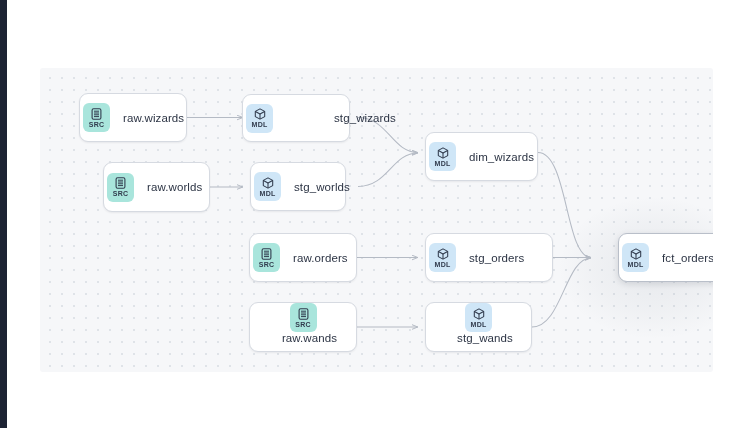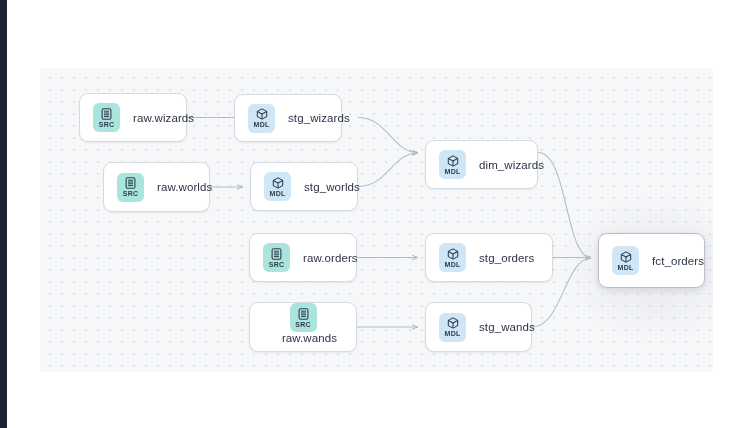--- a/index.html
+++ b/index.html
@@ -42,21 +42,21 @@
   }
 
   .node {
     position: absolute;
     display: flex;
     align-items: center;
     background: #ffffff;
     border: 1px solid #d6dae1;
     border-radius: 9px;
     box-shadow: 0 1px 2px rgba(23,30,48,0.07);
-    padding: 0 13px;
+    padding: 0 3px;
   }
   .node.emph {
     border-color: #b9bfc9;
     box-shadow: 0 2px 6px rgba(23,30,48,0.13);
   }
 
   .badge {
     width: 27px; height: 29px;
     border-radius: 6px;
     display: flex; flex-direction: column;
@@ -160,32 +160,32 @@
               <rect x="1.1" y="0.8" width="8.8" height="10.4" rx="1.5" fill="none" stroke="#313b4d" stroke-width="1.1"></rect>
               <line x1="3" y1="3.2" x2="8" y2="3.2" stroke="#313b4d" stroke-width="1"></line>
               <line x1="3" y1="5" x2="8" y2="5" stroke="#313b4d" stroke-width="1"></line>
               <line x1="3" y1="6.8" x2="8" y2="6.8" stroke="#313b4d" stroke-width="1"></line>
               <line x1="3" y1="8.6" x2="8" y2="8.6" stroke="#313b4d" stroke-width="1"></line>
             </svg>
             <span class="btxt">SRC</span>
           </div>
           <span class="nlabel">raw.wands</span>
         </div>
-        <div class="node" style="left: 194px; top: 26px; width: 108px; height: 48px;">
+        <div class="node" style="left: 202px; top: 26px; width: 108px; height: 48px; gap: 48px;">
           <div class="badge mdl">
             <svg width="12" height="12" viewBox="0 0 12 12" aria-hidden="true">
               <path d="M6 0.9 L10.7 3.4 L10.7 8.6 L6 11.1 L1.3 8.6 L1.3 3.4 Z" fill="none" stroke="#313b4d" stroke-width="1.05" stroke-linejoin="round"></path>
               <path d="M1.4 3.5 L6 6 L10.6 3.5" fill="none" stroke="#313b4d" stroke-width="1.05" stroke-linejoin="round"></path>
               <path d="M6 6 L6 11" fill="none" stroke="#313b4d" stroke-width="1.05"></path>
             </svg>
             <span class="btxt">MDL</span>
           </div>
           <span class="nlabel">stg_wizards</span>
         </div>
-        <div class="node" style="left: 210px; top: 94px; width: 108px; height: 49px;">
+        <div class="node" style="left: 210px; top: 94px; width: 96px; height: 49px;">
           <div class="badge mdl">
             <svg width="12" height="12" viewBox="0 0 12 12" aria-hidden="true">
               <path d="M6 0.9 L10.7 3.4 L10.7 8.6 L6 11.1 L1.3 8.6 L1.3 3.4 Z" fill="none" stroke="#313b4d" stroke-width="1.05" stroke-linejoin="round"></path>
               <path d="M1.4 3.5 L6 6 L10.6 3.5" fill="none" stroke="#313b4d" stroke-width="1.05" stroke-linejoin="round"></path>
               <path d="M6 6 L6 11" fill="none" stroke="#313b4d" stroke-width="1.05"></path>
             </svg>
             <span class="btxt">MDL</span>
           </div>
           <span class="nlabel">stg_worlds</span>
         </div>
@@ -193,43 +193,43 @@
           <div class="badge mdl">
             <svg width="12" height="12" viewBox="0 0 12 12" aria-hidden="true">
               <path d="M6 0.9 L10.7 3.4 L10.7 8.6 L6 11.1 L1.3 8.6 L1.3 3.4 Z" fill="none" stroke="#313b4d" stroke-width="1.05" stroke-linejoin="round"></path>
               <path d="M1.4 3.5 L6 6 L10.6 3.5" fill="none" stroke="#313b4d" stroke-width="1.05" stroke-linejoin="round"></path>
               <path d="M6 6 L6 11" fill="none" stroke="#313b4d" stroke-width="1.05"></path>
             </svg>
             <span class="btxt">MDL</span>
           </div>
           <span class="nlabel">stg_orders</span>
         </div>
-        <div class="node" style="left: 385px; top: 234px; width: 107px; height: 50px;">
+        <div class="node" style="left: 385px; top: 234px; width: 107px; height: 50px; flex-direction: column;">
           <div class="badge mdl">
             <svg width="12" height="12" viewBox="0 0 12 12" aria-hidden="true">
               <path d="M6 0.9 L10.7 3.4 L10.7 8.6 L6 11.1 L1.3 8.6 L1.3 3.4 Z" fill="none" stroke="#313b4d" stroke-width="1.05" stroke-linejoin="round"></path>
               <path d="M1.4 3.5 L6 6 L10.6 3.5" fill="none" stroke="#313b4d" stroke-width="1.05" stroke-linejoin="round"></path>
               <path d="M6 6 L6 11" fill="none" stroke="#313b4d" stroke-width="1.05"></path>
             </svg>
             <span class="btxt">MDL</span>
           </div>
           <span class="nlabel">stg_wands</span>
         </div>
-        <div class="node" style="left: 385px; top: 72px; width: 113px; height: 49px;">
+        <div class="node" style="left: 385px; top: 64px; width: 113px; height: 49px;">
           <div class="badge mdl">
             <svg width="12" height="12" viewBox="0 0 12 12" aria-hidden="true">
               <path d="M6 0.9 L10.7 3.4 L10.7 8.6 L6 11.1 L1.3 8.6 L1.3 3.4 Z" fill="none" stroke="#313b4d" stroke-width="1.05" stroke-linejoin="round"></path>
               <path d="M1.4 3.5 L6 6 L10.6 3.5" fill="none" stroke="#313b4d" stroke-width="1.05" stroke-linejoin="round"></path>
               <path d="M6 6 L6 11" fill="none" stroke="#313b4d" stroke-width="1.05"></path>
             </svg>
             <span class="btxt">MDL</span>
           </div>
           <span class="nlabel">dim_wizards</span>
         </div>
-        <div class="node emph" style="left: 558px; top: 165px; width: 107px; height: 55px;">
+        <div class="node emph" style="left: 578px; top: 165px; width: 107px; height: 49px;">
           <div class="badge mdl">
             <svg width="12" height="12" viewBox="0 0 12 12" aria-hidden="true">
               <path d="M6 0.9 L10.7 3.4 L10.7 8.6 L6 11.1 L1.3 8.6 L1.3 3.4 Z" fill="none" stroke="#313b4d" stroke-width="1.05" stroke-linejoin="round"></path>
               <path d="M1.4 3.5 L6 6 L10.6 3.5" fill="none" stroke="#313b4d" stroke-width="1.05" stroke-linejoin="round"></path>
               <path d="M6 6 L6 11" fill="none" stroke="#313b4d" stroke-width="1.05"></path>
             </svg>
             <span class="btxt">MDL</span>
           </div>
           <span class="nlabel">fct_orders</span>
         </div>

